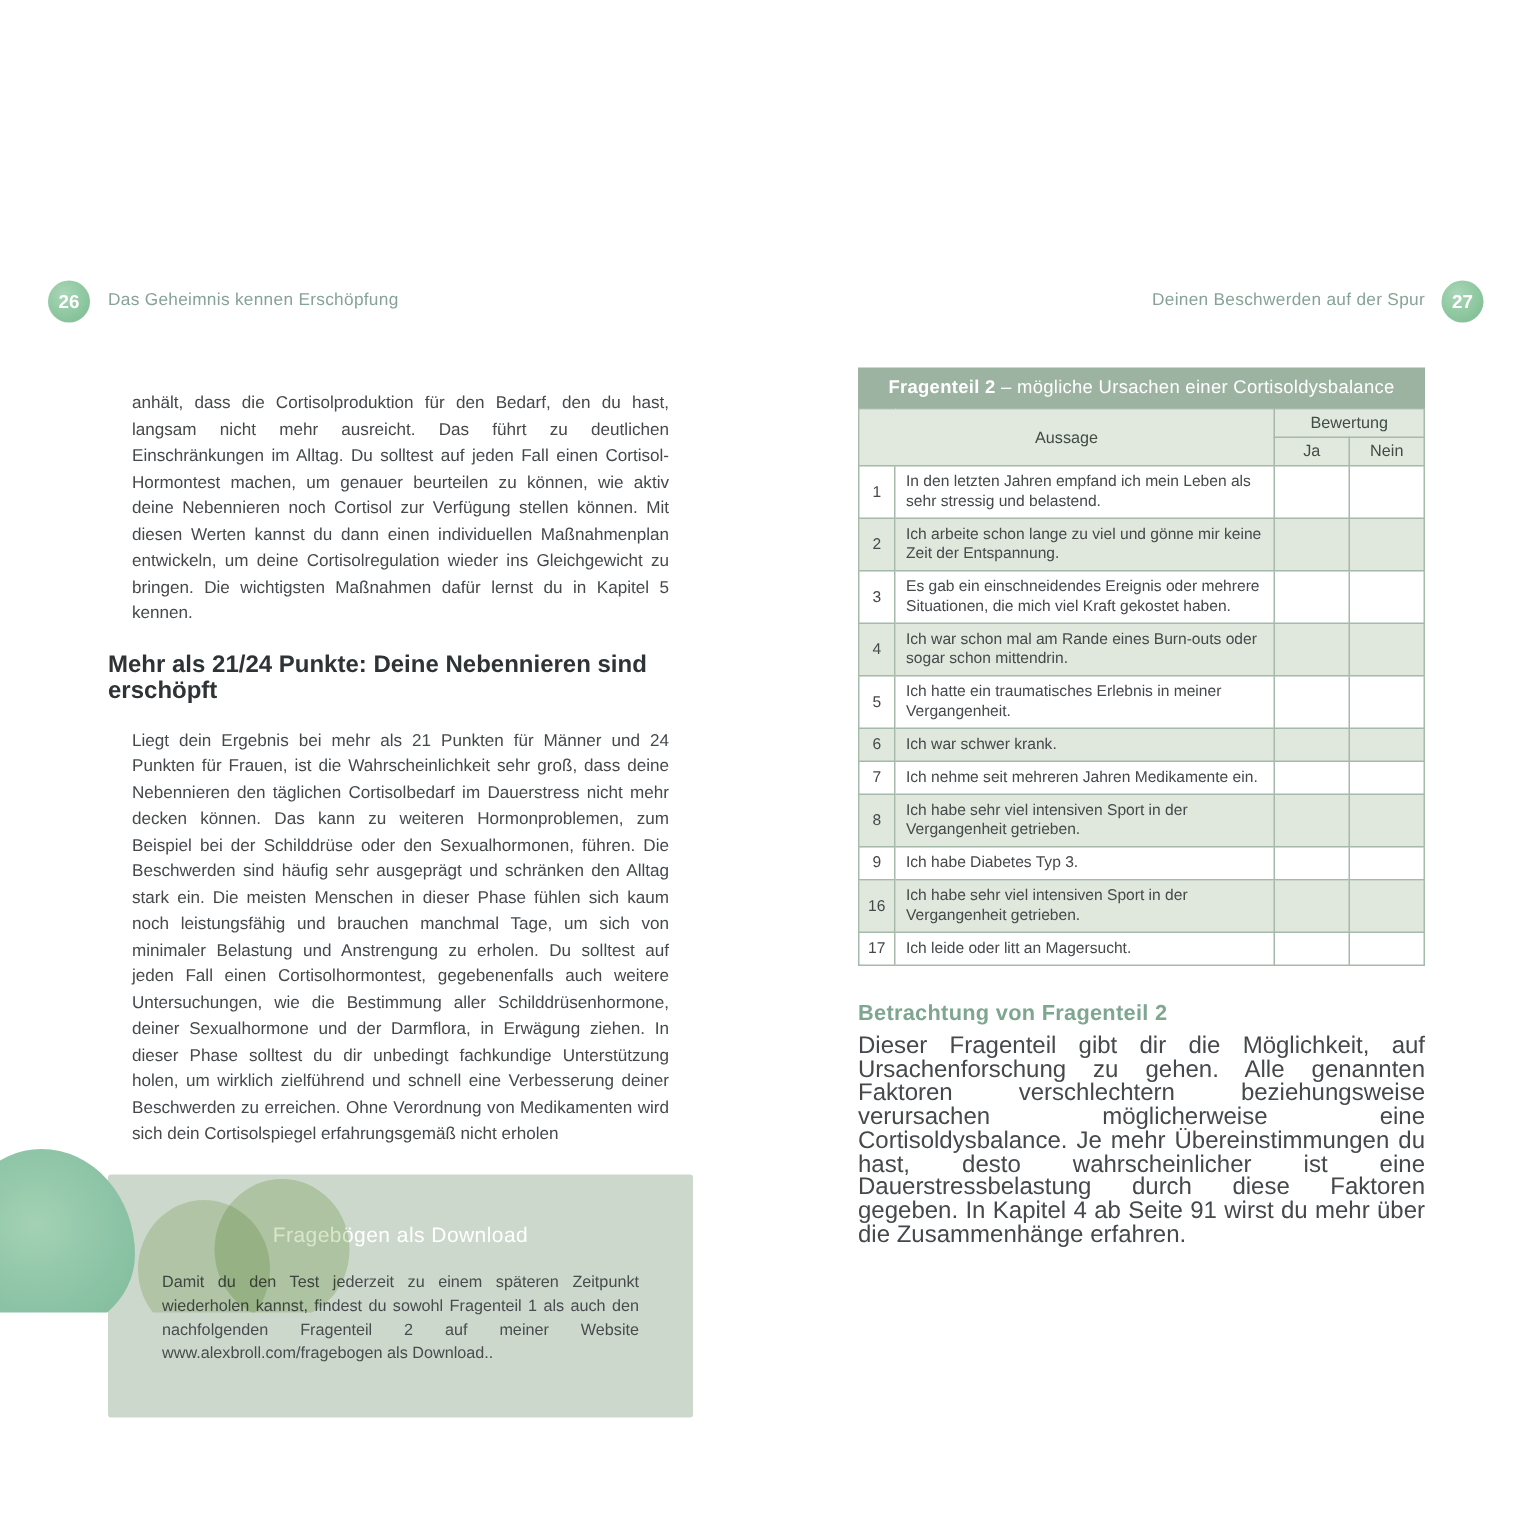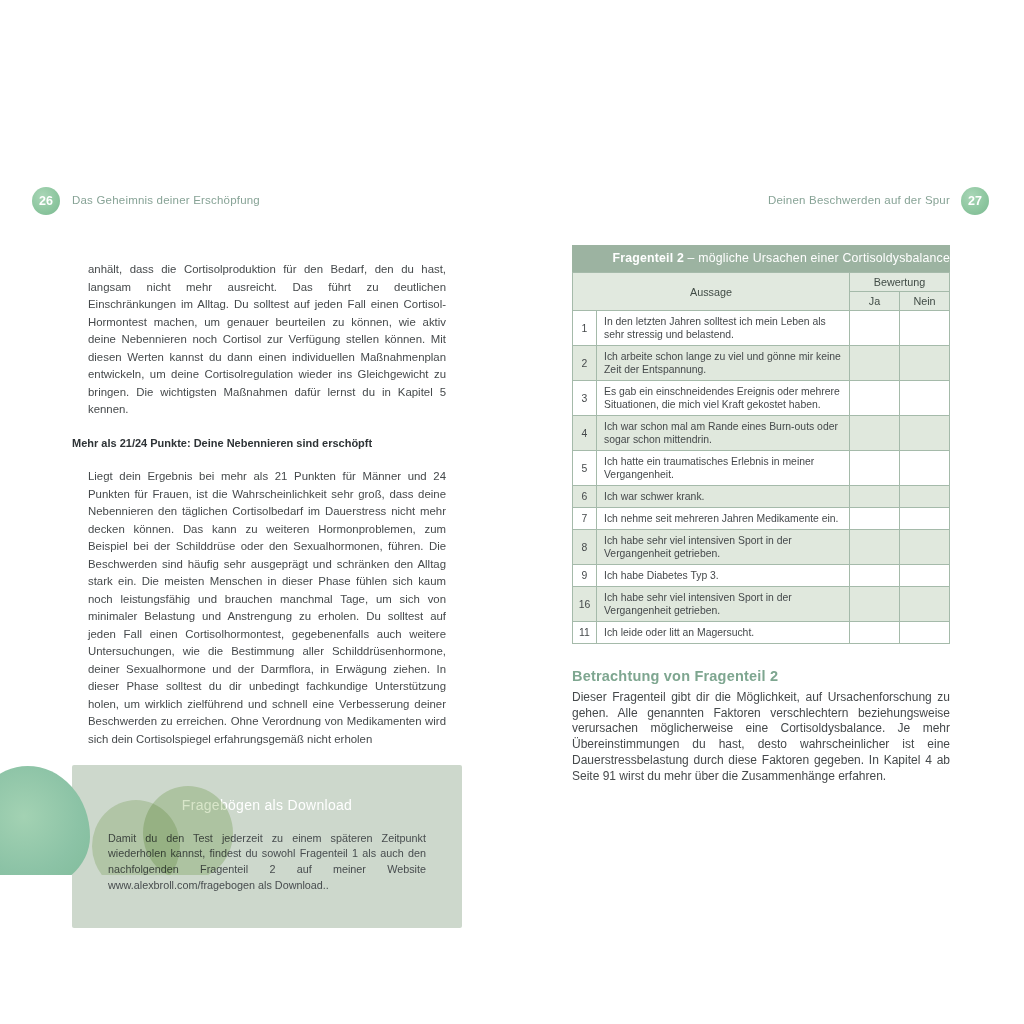--- a/index.html
+++ b/index.html
@@ -13,60 +13,60 @@
   .badge-left{left:32px;top:187px;}
   .badge-right{right:35px;top:187px;}
   .running-head{position:absolute;top:194px;font-size:11.5px;letter-spacing:.2px;color:#87a396;}
   .head-left{left:72px;}
   .head-right{right:74px;text-align:right;}
 
   
   .left-col{position:absolute;left:72px;top:245px;width:390px;font-size:11.4px;
             line-height:17.5px;text-align:justify;hyphens:auto;}
   .left-col p{margin:16px;}
-  .left-col h3{margin:9px 0 0 0;font-size:11px;line-height:17.5px;color:#2e3336;text-align:left;}
+  .left-col h3{margin:9px 0 0 0;font-size:16px;line-height:17.5px;color:#2e3336;text-align:left;}
   .download-box{margin-top:17px;background:#cdd8cc;border-radius:2px;padding:16px 20px 18px 20px;}
   .download-title{color:#ffffff;font-size:14px;text-align:center;margin:0 0 12px 0;letter-spacing:.3px;}
   .download-body{font-size:10.8px;line-height:15.8px;text-align:justify;margin:0;color:#474c4e;}
 
   
   .wc-wrap{position:absolute;left:0;top:760px;width:235px;height:115px;overflow:hidden;}
   .wc{position:absolute;}
   .wc-big{left:-30px;top:6px;width:120px;height:126px;
           border-radius:48% 52% 55% 45% / 50% 56% 44% 50%;
           background:radial-gradient(circle at 45% 40%, #a3d2b3 0%, #8cc3a6 55%, #7eba99 100%);}
   .wc-c1{left:92px;top:40px;width:88px;height:92px;border-radius:50%;
          background:#dde9d0;mix-blend-mode:multiply;}
   .wc-c2{left:143px;top:26px;width:90px;height:94px;border-radius:50%;
          background:#d8e6c9;mix-blend-mode:multiply;}
 
   
   .right-col{position:absolute;left:572px;top:245px;width:378px;}
   .tbl-title{background:#9cb3a1;color:#ffffff;font-size:12.3px;height:27px;line-height:27px;
-             text-align:right;letter-spacing:.2px;}
+             text-align:center;letter-spacing:.2px;}
   .tbl-title b{font-weight:bold;}
   table.quiz{width:100%;border-collapse:collapse;table-layout:fixed;font-size:10.4px;color:#45494b;}
   table.quiz th, table.quiz td{border:1px solid #a5baaa;font-weight:normal;}
   table.quiz th{background:#e1e9df;text-align:center;font-size:10.8px;color:#414c46;padding:3px 2px;}
   td.num{width:24px;text-align:center;padding:4px 2px;}
   td.stmt{padding:4px 7px 4px 7px;line-height:13px;text-align:left;}
   td.ans{width:50px;}
   tr.shaded td{background:#e0e8dd;}
   tr:not(.shaded) td{background:#ffffff;}
 
   .review-heading{margin:24px 0 6px 0;color:#7ea690;font-size:14.5px;font-weight:bold;letter-spacing:.2px;}
-  .review-body{margin:0;font-size:12px;line-height:15.7px;text-align:justify;hyphens:auto;}
+  .review-body{margin:0;font-size:16px;line-height:15.7px;text-align:justify;hyphens:auto;}
 </style>
 </head>
 <body>
 
 <div class="canvas">
 
   <div class="badge badge-left">26</div>
-  <div class="running-head head-left">Das Geheimnis deiner Erschöpfung</div>
+  <div class="running-head head-left">Das Geheimnis kennen Erschöpfung</div>
 
   <div class="badge badge-right">27</div>
   <div class="running-head head-right">Deinen Beschwerden auf der Spur</div>
 
   <div class="left-col">
     <p>anhält, dass die Cortisolproduktion für den Bedarf, den du hast, langsam nicht mehr ausreicht. Das führt zu deutlichen Einschränkungen im Alltag. Du solltest auf jeden Fall einen Cortisol-Hormontest machen, um genauer beurteilen zu können, wie aktiv deine Nebennieren noch Cortisol zur Verfügung stellen können. Mit diesen Werten kannst du dann einen individuellen Maßnahmenplan entwickeln, um deine Cortisolregulation wieder ins Gleichgewicht zu bringen. Die wichtigsten Maßnahmen dafür lernst du in Kapitel 5 kennen.</p>
     <h3>Mehr als 21/24 Punkte: Deine Nebennieren sind erschöpft</h3>
     <p>Liegt dein Ergebnis bei mehr als 21 Punkten für Männer und 24 Punkten für Frauen, ist die Wahrscheinlichkeit sehr groß, dass deine Nebennieren den täglichen Cortisolbedarf im Dauerstress nicht mehr decken können. Das kann zu weiteren Hormonproblemen, zum Beispiel bei der Schilddrüse oder den Sexualhormonen, führen. Die Beschwerden sind häufig sehr ausgeprägt und schränken den Alltag stark ein. Die meisten Menschen in dieser Phase fühlen sich kaum noch leistungsfähig und brauchen manchmal Tage, um sich von minimaler Belastung und Anstrengung zu erholen. Du solltest auf jeden Fall einen Cortisolhormontest, gegebenenfalls auch weitere Untersuchungen, wie die Bestimmung aller Schilddrüsenhormone, deiner Sexualhormone und der Darmflora, in Erwägung ziehen. In dieser Phase solltest du dir unbedingt fachkundige Unterstützung holen, um wirklich zielführend und schnell eine Verbesserung deiner Beschwerden zu erreichen. Ohne Verordnung von Medikamenten wird sich dein Cortisolspiegel erfahrungsgemäß nicht erholen</p>
 
     <div class="download-box">
@@ -100,21 +100,21 @@
           <th colspan="2">Bewertung</th>
         </tr>
         <tr>
           <th>Ja</th>
           <th>Nein</th>
         </tr>
       </thead>
       <tbody>
         <tr>
           <td class="num">1</td>
-          <td class="stmt">In den letzten Jahren solltest ich mein Leben als sehr stressig und belastend.</td>
+          <td class="stmt">In den letzten Jahren empfand ich mein Leben als sehr stressig und belastend.</td>
           <td class="ans"></td>
           <td class="ans"></td>
         </tr>
         <tr class="shaded">
           <td class="num">2</td>
           <td class="stmt">Ich arbeite schon lange zu viel und gönne mir keine Zeit der Entspannung.</td>
           <td class="ans"></td>
           <td class="ans"></td>
         </tr>
         <tr>
@@ -159,21 +159,21 @@
           <td class="ans"></td>
           <td class="ans"></td>
         </tr>
         <tr class="shaded">
           <td class="num">16</td>
           <td class="stmt">Ich habe sehr viel intensiven Sport in der Vergangenheit getrieben.</td>
           <td class="ans"></td>
           <td class="ans"></td>
         </tr>
         <tr>
-          <td class="num">11</td>
+          <td class="num">17</td>
           <td class="stmt">Ich leide oder litt an Magersucht.</td>
           <td class="ans"></td>
           <td class="ans"></td>
         </tr>
       </tbody>
     </table>
 
     <div class="review-heading">Betrachtung von Fragenteil 2</div>
     <p class="review-body">Dieser Fragenteil gibt dir die Möglichkeit, auf Ursachenforschung zu gehen. Alle genannten Faktoren verschlechtern beziehungsweise verursachen möglicherweise eine Cortisoldysbalance. Je mehr Übereinstimmungen du hast, desto wahrscheinlicher ist eine Dauerstressbelastung durch diese Faktoren gegeben. In Kapitel 4 ab Seite 91 wirst du mehr über die Zusammenhänge erfahren.</p>
   </div>

